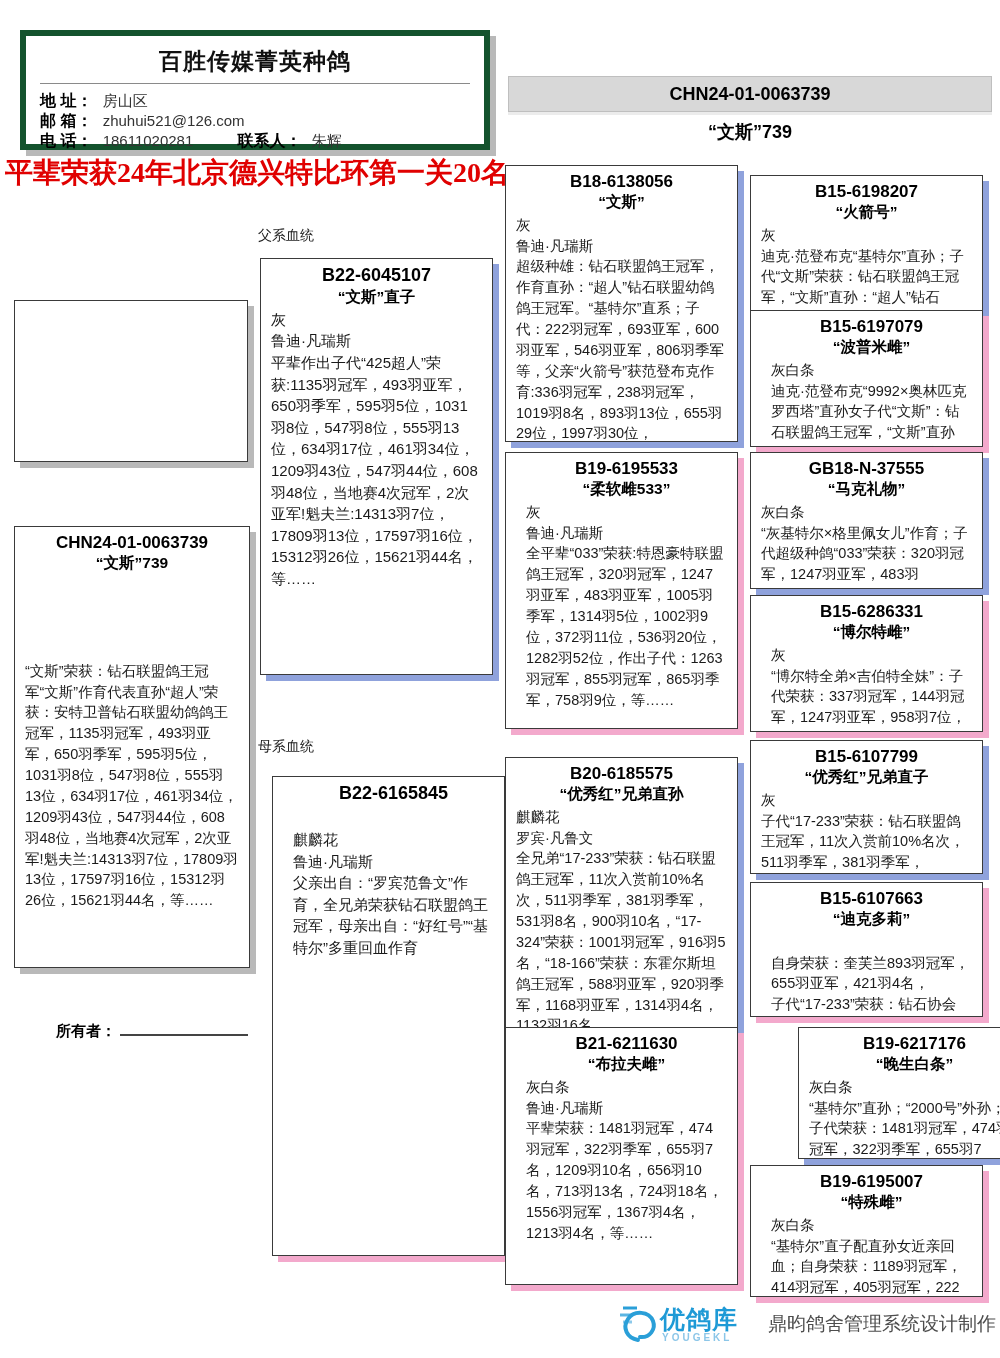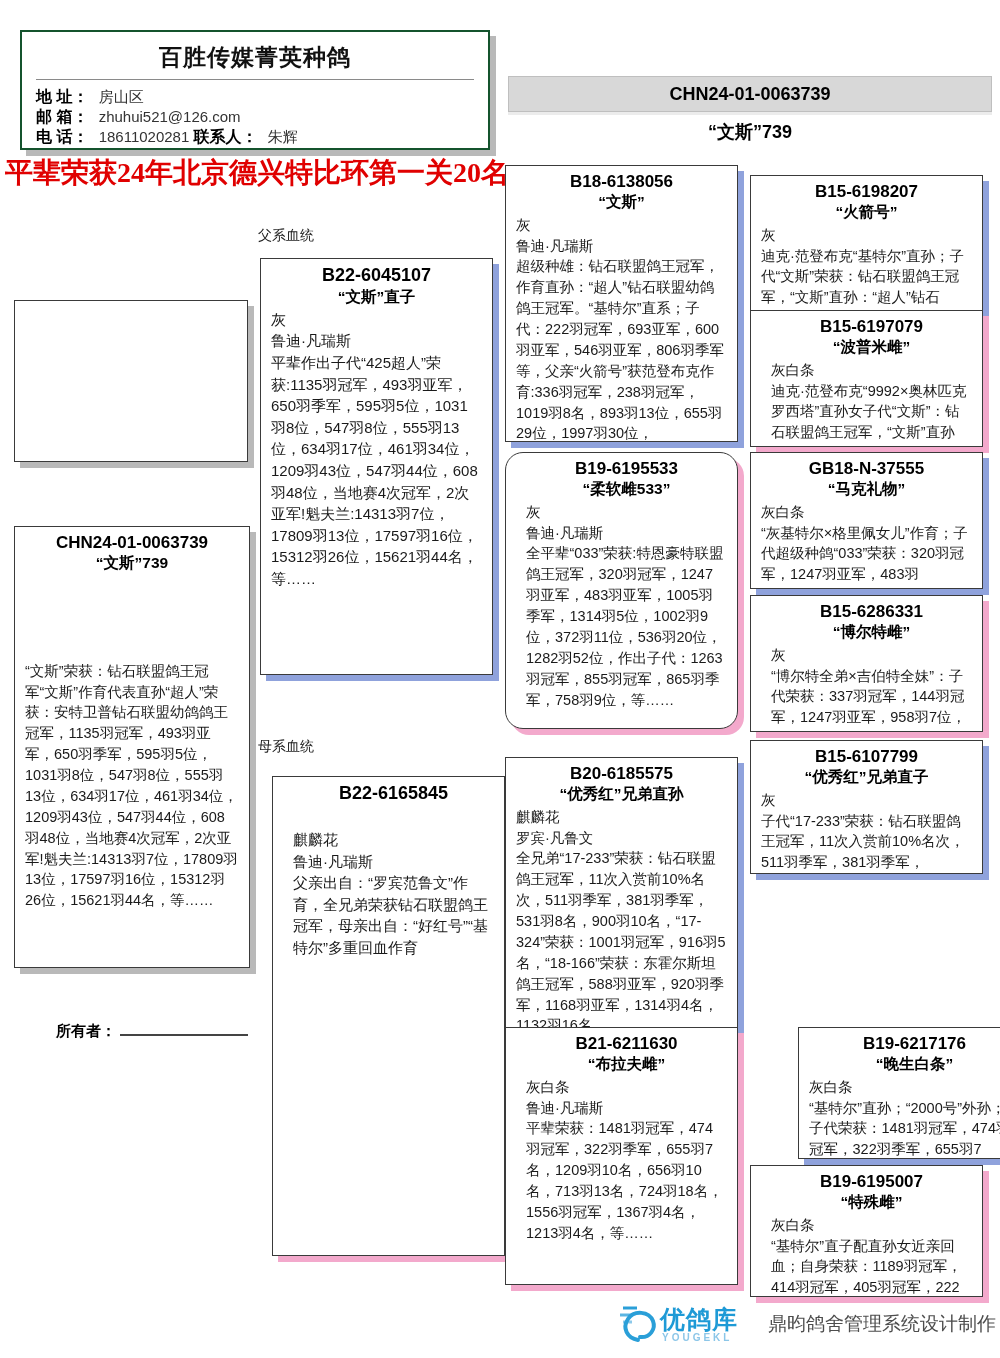--- a/index.html
+++ b/index.html
@@ -4,29 +4,29 @@
 <style>
   html,body { margin:0; padding:0; background:#fff; }
   #page {
     position:relative; width:1000px; height:1358px; margin:0 auto;
     background:#ffffff; font-family:"Liberation Sans", sans-serif; color:#111;
     overflow:hidden;
   }
   
   .biz-box {
     position:absolute; left:20px; top:30px; width:470px; height:120px;
-    background:#fff; border:2px solid #14532d; box-shadow:6px 6px 0 0 #b9b9b9;
+    background:#fff; border:6px solid #14532d; box-shadow:6px 6px 0 0 #b9b9b9;
     box-sizing:border-box; padding:6px 14px 0;
   }
   .biz-title { text-align:center; font-size:23px; font-weight:bold; letter-spacing:1px; padding:4px 0 6px; }
   .biz-divider { border:none; border-top:1px solid #8a8a8a; margin:0 0 7px; }
   .biz-row { font-size:15px; line-height:20px; color:#222; }
   .biz-label { font-weight:bold; font-size:16px; color:#000; }
   .biz-val { margin-left:6px; color:#333; }
-  .biz-contact { }
+  .biz-contact { margin-left:40px; }
   
   .banner {
     position:absolute; left:5px; top:157px; width:487px; text-align:right;
     font-family:"Liberation Serif", serif; font-weight:bold; color:#e00000;
     font-size:28px; line-height:1.14; white-space:nowrap;
   }
   
   .lineage-label { position:absolute; font-size:14px; color:#222; }
   
   .pbox {
@@ -124,21 +124,21 @@
   <div class="subject-name">“文斯”739</div>
 
   <div class="pbox shadow-blue" style="left:505px; top:165px; width:233px; height:277px;">
     <div class="ring">B18-6138056</div>
     <div class="pname">“文斯”</div>
     <div class="pbody">灰
 鲁迪·凡瑞斯
 超级种雄：钻石联盟鸽王冠军，作育直孙：“超人”钻石联盟幼鸽鸽王冠军。“基特尔”直系；子代：222羽冠军，693亚军，600羽亚军，546羽亚军，806羽季军等，父亲“火箭号”获范登布克作育:336羽冠军，238羽冠军，1019羽8名，893羽13位，655羽29位，1997羽30位，</div>
   </div>
 
-  <div class="pbox shadow-pink" style="left:505px; top:452px; width:233px; height:277px;border-radius:18px;">
+  <div class="pbox shadow-pink" style="left:505px; top:452px; width:233px; height:277px;">
     <div class="ring">B19-6195533</div>
     <div class="pname">“柔软雌533”</div>
     <div class="pbody">灰
 鲁迪·凡瑞斯
 全平辈“033”荣获:特恩豪特联盟鸽王冠军，320羽冠军，1247羽亚军，483羽亚军，1005羽季军，1314羽5位，1002羽9位，372羽11位，536羽20位，1282羽52位，作出子代：1263羽冠军，855羽冠军，865羽季军，758羽9位，等……</div>
   </div>
 
   <div class="pbox shadow-blue" style="left:505px; top:740px; width:233px; height:277px;margin-top:17px;">
     <div class="ring">B20-6185575</div>
     <div class="pname">“优秀红”兄弟直孙</div>
@@ -183,20 +183,27 @@
 “博尔特全弟×吉伯特全妹”：子代荣获：337羽冠军，144羽冠军，1247羽亚军，958羽7位，</div>
   </div>
 
   <div class="pbox shadow-blue" style="left:750px; top:740px; width:233px; height:134px;">
     <div class="ring">B15-6107799</div>
     <div class="pname">“优秀红”兄弟直子</div>
     <div class="pbody">灰
 子代“17-233”荣获：钻石联盟鸽王冠军，11次入赏前10%名次，511羽季军，381羽季军，</div>
   </div>
 
+  <div class="pbox shadow-pink" style="left:750px; top:882px; width:233px; height:135px;">
+    <div class="ring">B15-6107663</div>
+    <div class="pname">“迪克多莉”</div>
+    <div class="pbody">
+自身荣获：奎芙兰893羽冠军，655羽亚军，421羽4名，
+子代“17-233”荣获：钻石协会</div>
+  </div>
 
   <div class="pbox shadow-blue" style="left:750px; top:1027px; width:233px; height:132px;margin-left:48px;">
     <div class="ring">B19-6217176</div>
     <div class="pname">“晚生白条”</div>
     <div class="pbody">灰白条
 “基特尔”直孙；“2000号”外孙；子代荣获：1481羽冠军，474羽冠军，322羽季军，655羽7</div>
   </div>
 
   <div class="pbox shadow-pink" style="left:750px; top:1165px; width:233px; height:132px;">
     <div class="ring">B19-6195007</div>

